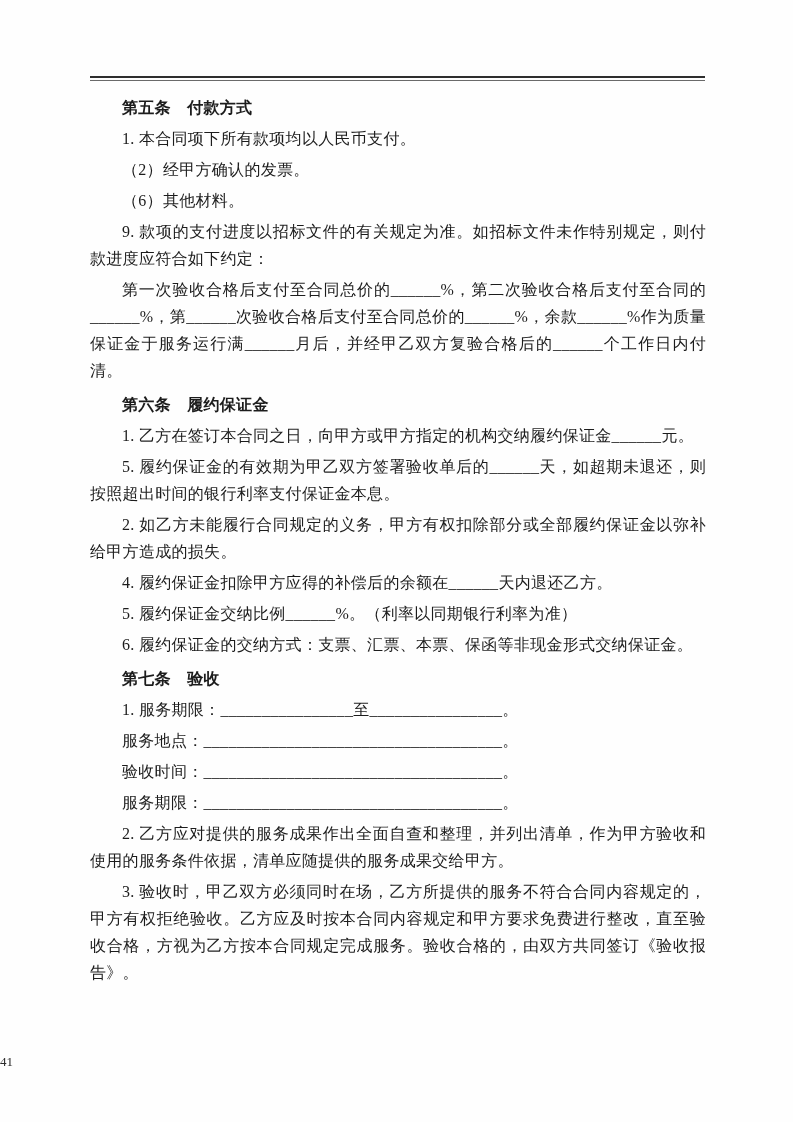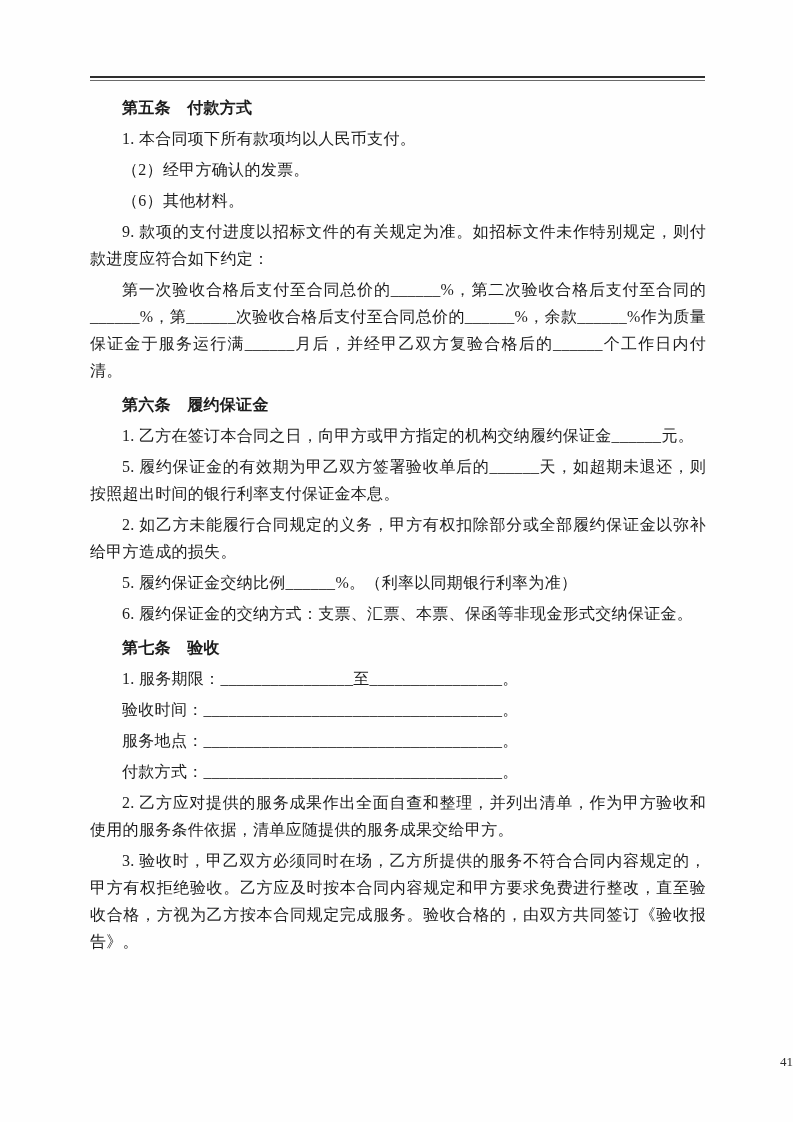--- a/index.html
+++ b/index.html
@@ -51,21 +51,21 @@
     font-weight: bold;
   }
   .heading.first {
     margin-top: 0;
   }
   .page-footer {
     position: absolute;
     left: 0;
     top: 1052px;
     width: 100%;
-    text-align: right;
+    text-align: left;
   }
   .page-number {
     font-size: 13px;
     color: #2a2a2a;
   }
 </style>
 </head>
 <body>
 
 <div class="page">
@@ -81,28 +81,29 @@
     <p class="para">1. 本合同项下所有款项均以人民币支付。</p>
     <p class="para">（2）经甲方确认的发票。</p>
     <p class="para">（6）其他材料。</p>
     <p class="para">9. 款项的支付进度以招标文件的有关规定为准。如招标文件未作特别规定，则付款进度应符合如下约定：</p>
     <p class="para">第一次验收合格后支付至合同总价的______%，第二次验收合格后支付至合同的______%，第______次验收合格后支付至合同总价的______%，余款______%作为质量保证金于服务运行满______月后，并经甲乙双方复验合格后的______个工作日内付清。</p>
 
     <p class="heading">第六条　履约保证金</p>
     <p class="para">1. 乙方在签订本合同之日，向甲方或甲方指定的机构交纳履约保证金______元。</p>
     <p class="para">5. 履约保证金的有效期为甲乙双方签署验收单后的______天，如超期未退还，则按照超出时间的银行利率支付保证金本息。</p>
     <p class="para">2. 如乙方未能履行合同规定的义务，甲方有权扣除部分或全部履约保证金以弥补给甲方造成的损失。</p>
+    <p class="para">4. 履约保证金扣除甲方应得的补偿后的余额在______天内退还乙方。</p>
     <p class="para">5. 履约保证金交纳比例______%。（利率以同期银行利率为准）</p>
     <p class="para">6. 履约保证金的交纳方式：支票、汇票、本票、保函等非现金形式交纳保证金。</p>
 
     <p class="heading">第七条　验收</p>
     <p class="para">1. 服务期限：________________至________________。</p>
+    <p class="para">服务地点：____________________________________。</p>
     <p class="para">验收时间：____________________________________。</p>
-    <p class="para">服务地点：____________________________________。</p>
-    <p class="para">付款方式：____________________________________。</p>
+    <p class="para">服务期限：____________________________________。</p>
     <p class="para">2. 乙方应对提供的服务成果作出全面自查和整理，并列出清单，作为甲方验收和使用的服务条件依据，清单应随提供的服务成果交给甲方。</p>
     <p class="para">3. 验收时，甲乙双方必须同时在场，乙方所提供的服务不符合合同内容规定的，甲方有权拒绝验收。乙方应及时按本合同内容规定和甲方要求免费进行整改，直至验收合格，方视为乙方按本合同规定完成服务。验收合格的，由双方共同签订《验收报告》。</p>
 
   </div>
 
   <div class="page-footer">
     <span class="page-number">41</span>
   </div>
 
 </div>

